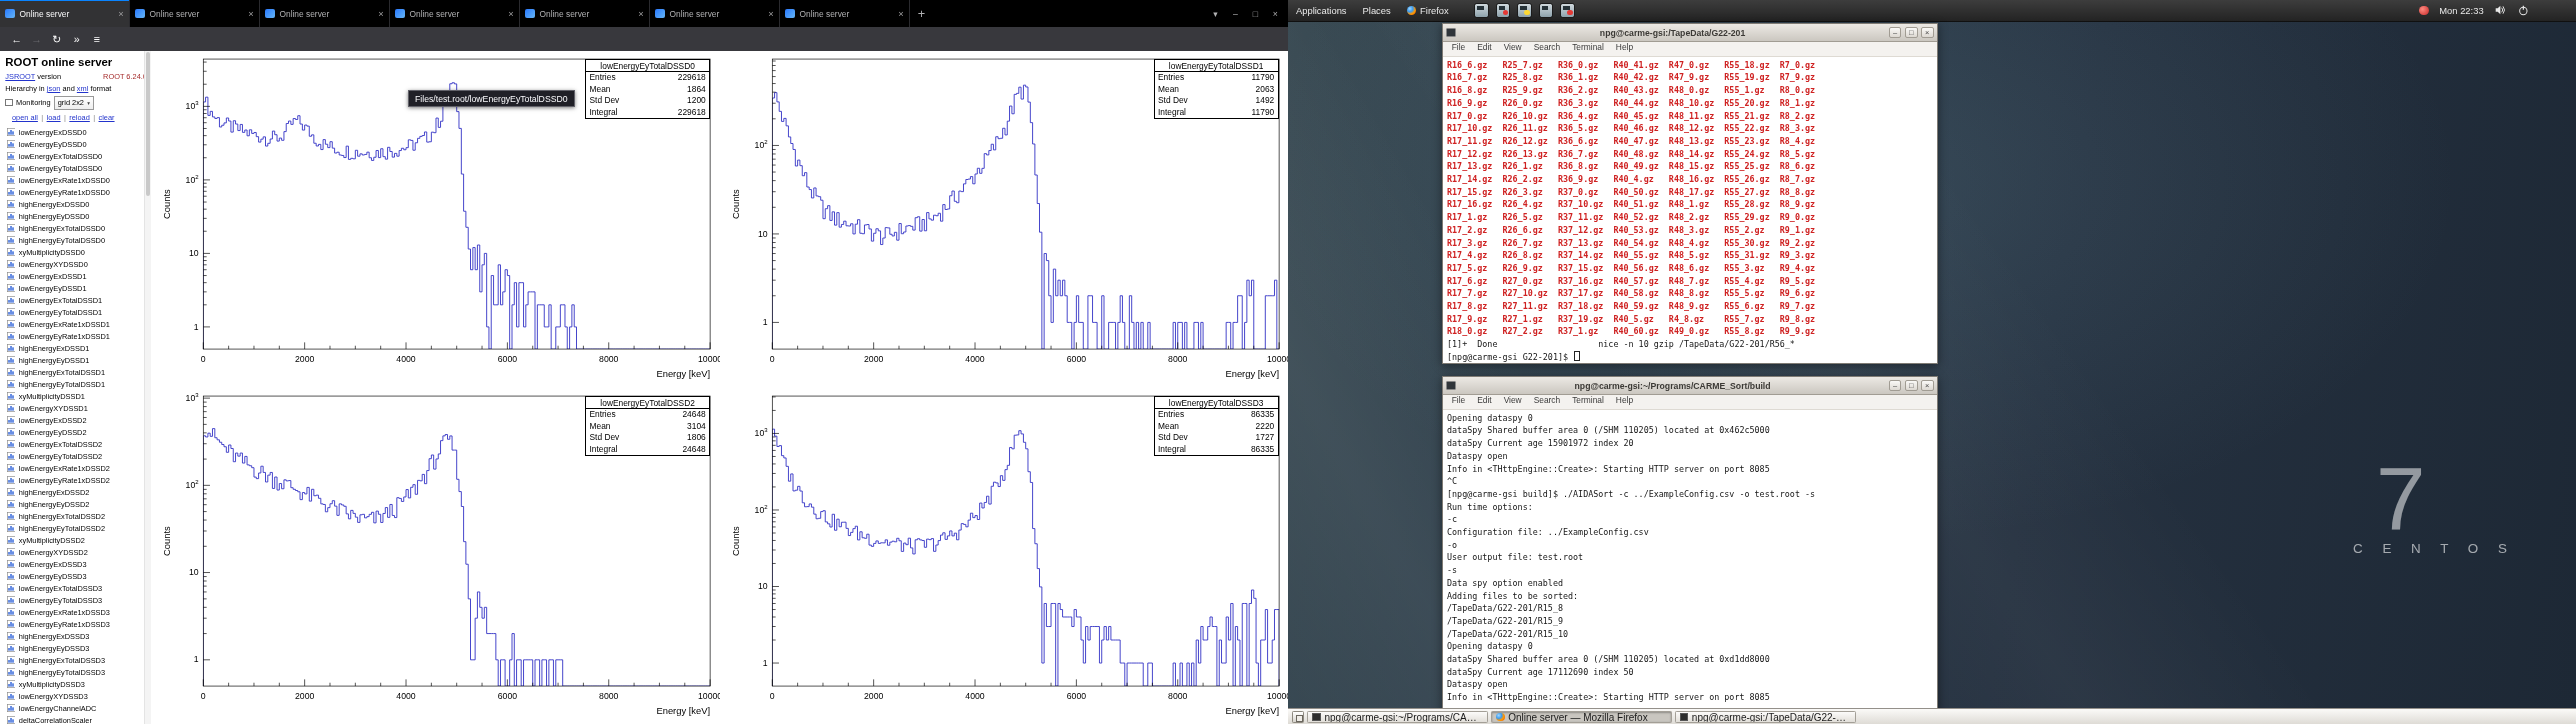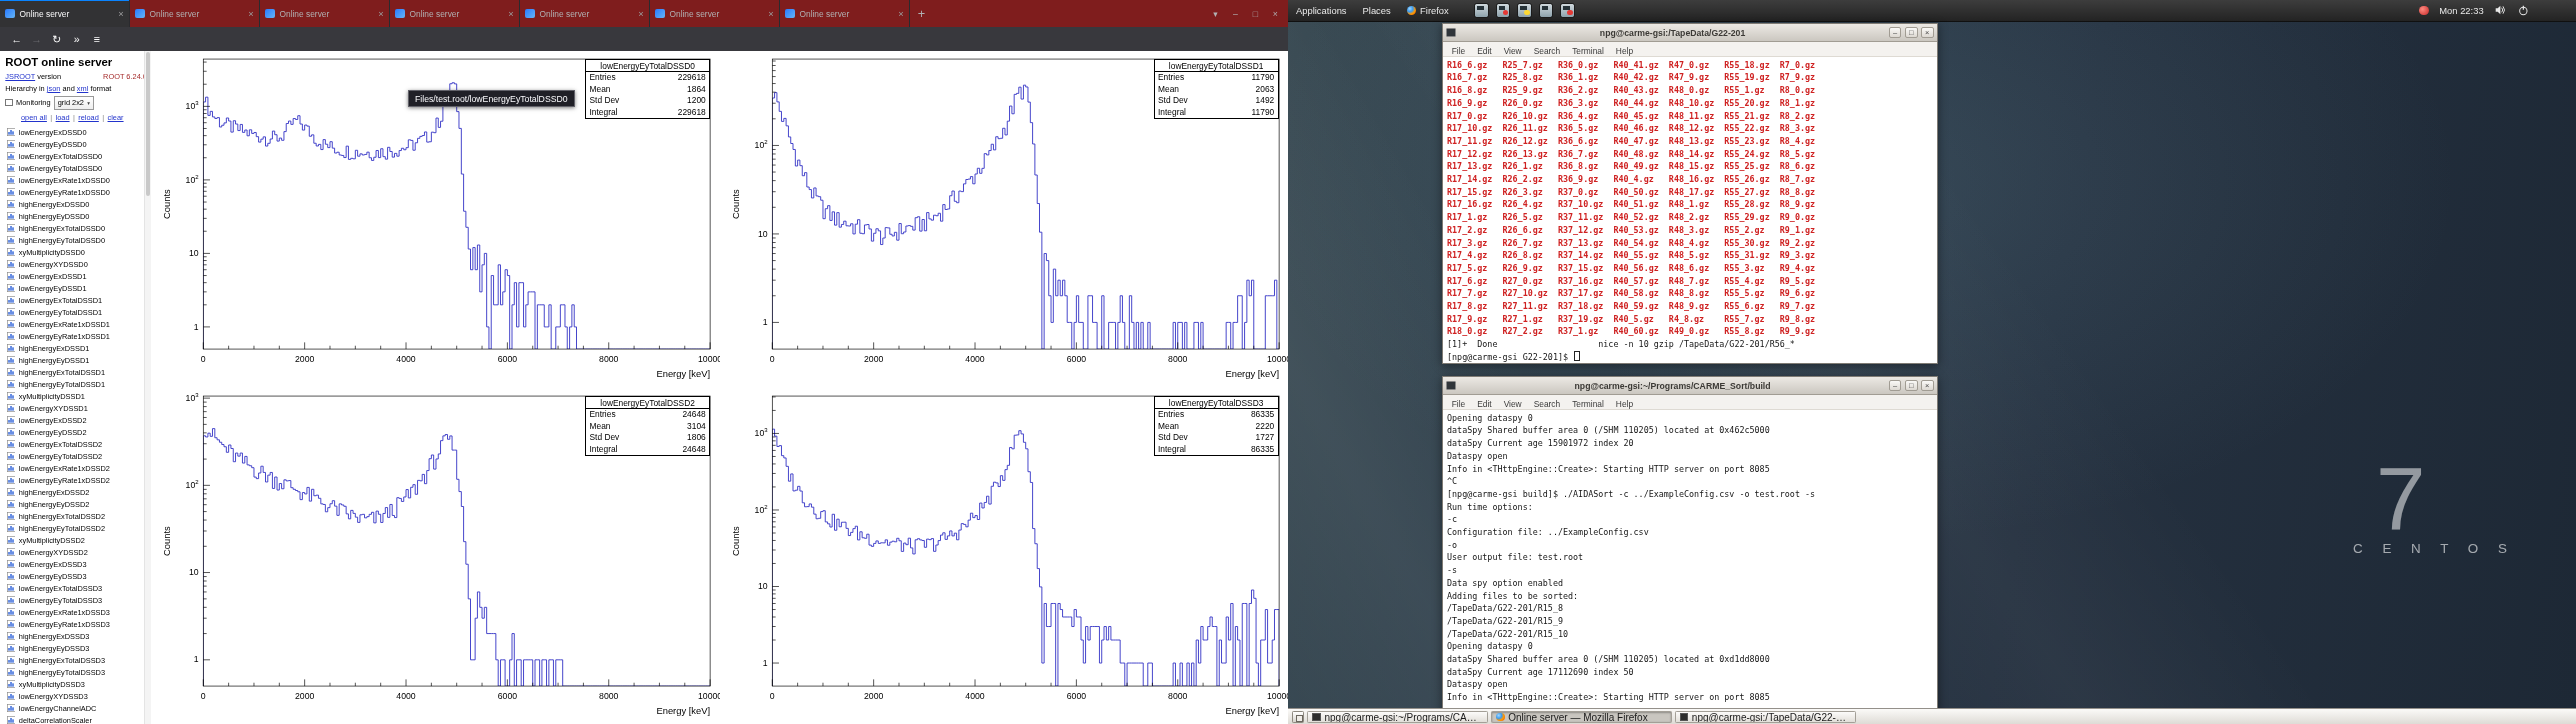--- a/index.html
+++ b/index.html
@@ -47,21 +47,21 @@
     background:linear-gradient(#fcfbfa,#e2dfd9); display:flex; align-items:center; gap:3.4px;
     padding:0 4px; font-size:10px; color:#1a1a1a; overflow:hidden; white-space:nowrap; }
   .task-btn.active { background:#c9c6c0; box-shadow:inset 0 0.7px 2px rgba(0,0,0,.35); }
   .task-label { overflow:hidden; text-overflow:ellipsis; white-space:nowrap; }
   .term-ico { width:8.7px; height:7.4px; background:#2d2d2d; border:0.7px solid #555; flex:0 0 auto; }
   .ff-ico { width:8.7px; height:8.7px; border-radius:50%; flex:0 0 auto;
     background:radial-gradient(circle at 30% 30%, #9fd8ff 0%, #3d9cf0 35%, #ff9800 60%, #e65100 100%); }
 
   
   .firefox { position:absolute; left:0; top:0; width:1288px; height:725px; background:#fff; }
-  .tabbar { height:27px; background:#7f1d1d; display:flex; align-items:stretch; }
+  .tabbar { height:27px; background:#000000; display:flex; align-items:stretch; }
   #tabs { display:flex; }
   .tab { width:130px; display:flex; align-items:center; gap:4.7px; padding:0 5.4px;
     border-right:0.7px solid #2a2a2e; color:#b1b1b3; font-size:8.4px; position:relative; }
   .tab.active { background:#323234; color:#f9f9fa; }
   .tab.active::before { content:""; position:absolute; left:0; top:0; right:0; height:1.3px; background:#0a84ff; }
   .favicon { width:9.4px; height:9.4px; border-radius:2px; flex:0 0 auto;
     background:linear-gradient(135deg,#2979ff,#64b5f6); }
   .tab-title { flex:1; overflow:hidden; white-space:nowrap; text-overflow:ellipsis; }
   .tab-close { font-size:9.4px; color:#9a9a9c; }
   .newtab { width:23px; display:flex; align-items:center; justify-content:center; color:#b1b1b3; font-size:12.7px; }
@@ -83,21 +83,21 @@
   .sidebar { width:151px; position:relative; padding:4px 6.7px 0 4px; overflow:hidden; background:#fff; flex:0 0 auto; }
   .sb-title { font-size:11.4px; font-weight:bold; color:#000; margin:1.3px 0 4px 1.3px; white-space:nowrap; }
   .sb-line { font-size:7.4px; color:#000; margin:0 0 2.7px 1.3px; white-space:nowrap; }
   .link { color:#2233cc; text-decoration:underline; }
   .ver { color:#a52a2a;padding-left:40px; }
   .mon-row { display:flex; align-items:center; gap:3.4px; margin:1.3px 0 3.4px 1.3px; font-size:7.4px; }
   .chk { width:7.4px; height:7.4px; border:0.7px solid #777; background:#fff; flex:0 0 auto; }
   .layout-select { border:0.7px solid #999; background:linear-gradient(#fff,#eee); padding:0 2.7px;
     font-size:7.4px; display:flex; align-items:center; gap:3.4px; height:14px; }
   .caret { font-size:5.4px; color:#444; }
-  .actions-row { font-size:7.4px; margin:0 0 4px 17px; display:flex; gap:3.4px; align-items:center; }
+  .actions-row { font-size:7.4px; margin:0 0 4px 8px; display:flex; gap:3.4px; align-items:center; }
   .action-sep { color:#888; }
   .tree-item { display:flex; align-items:center; gap:3.4px; height:12px; font-size:7.4px; color:#000;
     padding-left:2.7px; white-space:nowrap; }
   .h-icon { display:flex; flex:0 0 auto; }
   .sb-scrollbar { position:absolute; right:0; top:0; width:6.7px; height:100%; background:#f4f4f4; border-left:0.7px solid #e4e4e4; }
   .sb-thumb { position:absolute; left:0.7px; right:0.7px; top:1.3px; height:144px; background:#c9c9c9; border-radius:2.7px; }
 
   .plots { flex:1; display:grid; grid-template-columns:1fr 1fr; grid-template-rows:1fr 1fr; background:#fff; }
   .cell { position:relative; }
   .cell svg { position:absolute; inset:0; width:100%; height:100%; }
@@ -116,21 +116,21 @@
   #term2 { left:1442px; top:376px; width:496px; height:341px; }
   .tbar { height:18px; background:linear-gradient(#ece9e4,#cbc7c0); border-bottom:0.7px solid #a19c93;
     display:flex; align-items:center; padding:0 3.4px; gap:3.4px; flex:0 0 auto; }
   .tbar-ico { width:10px; height:8.7px; background:#30353a; border:0.7px solid #888; border-radius:1.3px; flex:0 0 auto; }
   .tbar-title { flex:1; text-align:center; font-size:8.7px; font-weight:bold; color:#3c3a36;
     overflow:hidden; white-space:nowrap; text-overflow:ellipsis; }
   .wbtn { width:12.7px; height:11.4px; border:0.7px solid #a19c93; border-radius:2px;
     background:linear-gradient(#faf9f7,#ddd9d2); display:flex; align-items:center; justify-content:center;
     font-size:7.4px; color:#444; flex:0 0 auto; }
   .menubar { height:15.4px; background:#f4f2ef; border-bottom:0.7px solid #dedad3; display:flex;
-    align-items:flex-end; padding:0 2.7px; flex:0 0 auto; }
+    align-items:flex-start; padding:0 2.7px; flex:0 0 auto; }
   .menu-item { font-size:8.4px; color:#3a3a3a; padding:0 6px; }
   .tbody { flex:1; overflow:hidden; padding:1.3px 4px; font-family:"DejaVu Sans Mono","Liberation Mono",monospace;
     font-size:8.4px; line-height:12.7px; white-space:pre; color:#161616; }
   .red { color:#cf2222; font-weight:bold; }
   .cursor-hollow { display:inline-block; width:5.4px; height:10px; border:0.7px solid #222; vertical-align:-1.3px; margin-left:1.3px; }
 </style>
 </head>
 <body>
 
 <div class="screen">

